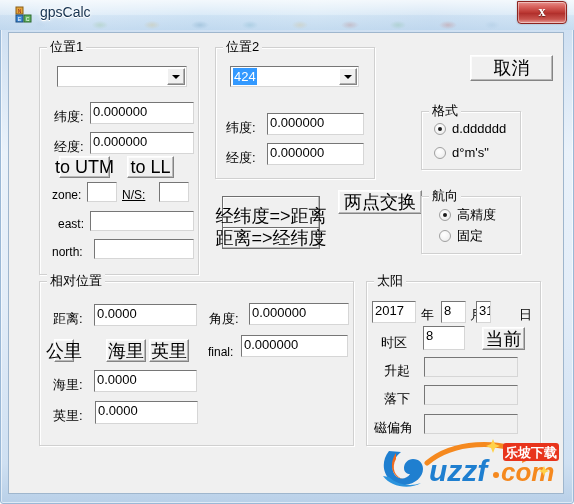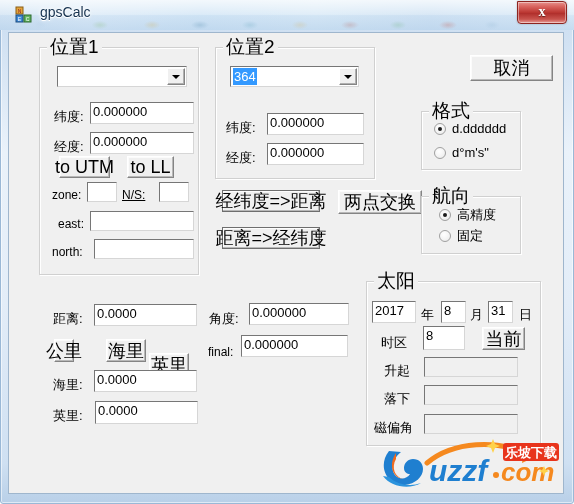--- a/index.html
+++ b/index.html
@@ -114,21 +114,21 @@
     position: absolute;
     border: 1px solid #d0d0d0;
     box-shadow: inset 1px 1px 0 #ffffff, 1px 1px 0 #ffffff;
     box-sizing: border-box;
   }
   .grp > .grp-title {
     position: absolute;
     top: -8px; left: 7px;
     background: #f0f0f0;
     padding: 0 3px;
-    font-size: 19px;
+    font-size: 13px;
     line-height: 14px;
     color: #000;
     white-space: nowrap;
   }
   .lbl {
     position: absolute;
     font-size: 13px;
     line-height: 15px;
     color: #000;
     white-space: nowrap;
@@ -311,31 +311,31 @@
     <div class="lbl small" style="left:49px; top:184px;">east:</div>
     <div class="txt" style="left:81px; top:178px; width:104px; height:20px;"></div>
 
     <div class="lbl small" style="left:43px; top:212px;">north:</div>
     <div class="txt" style="left:85px; top:206px; width:100px; height:20px;"></div>
 
     <div class="grp" style="left:206px; top:14px; width:160px; height:132px;">
       <div class="grp-title">位置2</div>
     </div>
     <div class="combo" style="left:221px; top:33px; width:129px; height:21px;">
-      <div class="combo-val sel">364</div>
+      <div class="combo-val sel">424</div>
       <div class="arrow"></div>
     </div>
 
     <div class="lbl" style="left:217px; top:87px;">纬度:</div>
     <div class="txt" style="left:258px; top:80px; width:97px; height:22px;">0.000000</div>
 
     <div class="lbl" style="left:217px; top:117px;">经度:</div>
     <div class="txt" style="left:258px; top:110px; width:97px; height:22px;">0.000000</div>
 
-    <div class="btn focus" style="left:213px; top:157px; width:98px; height:22px;">经纬度=&gt;距离</div>
+    <div class="btn focus" style="left:213px; top:163px; width:98px; height:40px;">经纬度=&gt;距离</div>
     <div class="btn" style="left:329px; top:157px; width:84px; height:24px;">两点交换</div>
     <div class="btn focus" style="left:213px; top:194px; width:98px; height:22px;">距离=&gt;经纬度</div>
 
     <div class="btn" style="left:461px; top:22px; width:83px; height:26px;">取消</div>
 
     <div class="grp" style="left:412px; top:78px; width:100px; height:59px;">
       <div class="grp-title">格式</div>
     </div>
     <div class="radio on" style="left:425px; top:90px;">
       <span class="dot"></span>
@@ -351,49 +351,52 @@
     </div>
     <div class="radio on" style="left:430px; top:176px;">
       <span class="dot"></span>
       <span class="rlbl">高精度</span>
     </div>
     <div class="radio" style="left:430px; top:197px;">
       <span class="dot"></span>
       <span class="rlbl">固定</span>
     </div>
 
+    <div class="grp" style="left:30px; top:248px; width:315px; height:165px;">
+      <div class="grp-title">相对位置</div>
+    </div>
 
     <div class="lbl" style="left:44px; top:278px;">距离:</div>
     <div class="txt" style="left:85px; top:271px; width:103px; height:22px;">0.0000</div>
 
     <div class="lbl" style="left:200px; top:278px;">角度:</div>
     <div class="txt" style="left:240px; top:270px; width:100px; height:22px;">0.000000</div>
 
     <div class="btn" style="left:45px; top:306px; width:20px; height:23px;">公里</div>
     <div class="btn" style="left:97px; top:306px; width:40px; height:23px;">海里</div>
-    <div class="btn" style="left:140px; top:320px; width:40px; height:23px;">英里</div>
+    <div class="btn" style="left:140px; top:306px; width:40px; height:23px;">英里</div>
 
     <div class="lbl small" style="left:199px; top:312px;">final:</div>
     <div class="txt" style="left:232px; top:302px; width:107px; height:22px;">0.000000</div>
 
     <div class="lbl" style="left:44px; top:344px;">海里:</div>
     <div class="txt" style="left:85px; top:337px; width:103px; height:22px;">0.0000</div>
 
     <div class="lbl" style="left:44px; top:375px;">英里:</div>
     <div class="txt" style="left:86px; top:368px; width:103px; height:23px;">0.0000</div>
 
     <div class="grp" style="left:357px; top:248px; width:175px; height:165px;">
       <div class="grp-title">太阳</div>
     </div>
 
     <div class="txt" style="left:363px; top:268px; width:44px; height:22px;">2017</div>
     <div class="lbl" style="left:412px; top:274px;">年</div>
     <div class="txt" style="left:432px; top:268px; width:25px; height:22px;">8</div>
     <div class="lbl" style="left:461px; top:274px;">月</div>
-    <div class="txt" style="left:479px; top:268px; width:25px; height:22px;">31</div>
+    <div class="txt" style="left:467px; top:268px; width:15px; height:22px;">31</div>
     <div class="lbl" style="left:510px; top:274px;">日</div>
 
     <div class="lbl" style="left:372px; top:302px;text-align:center;">时区</div>
     <div class="txt" style="left:414px; top:293px; width:42px; height:24px;">8</div>
     <div class="btn" style="left:473px; top:294px; width:43px; height:23px;">当前</div>
 
     <div class="lbl" style="left:375px; top:330px;">升起</div>
     <div class="txt ro" style="left:415px; top:324px; width:94px; height:20px;"></div>
 
     <div class="lbl" style="left:375px; top:358px;">落下</div>

